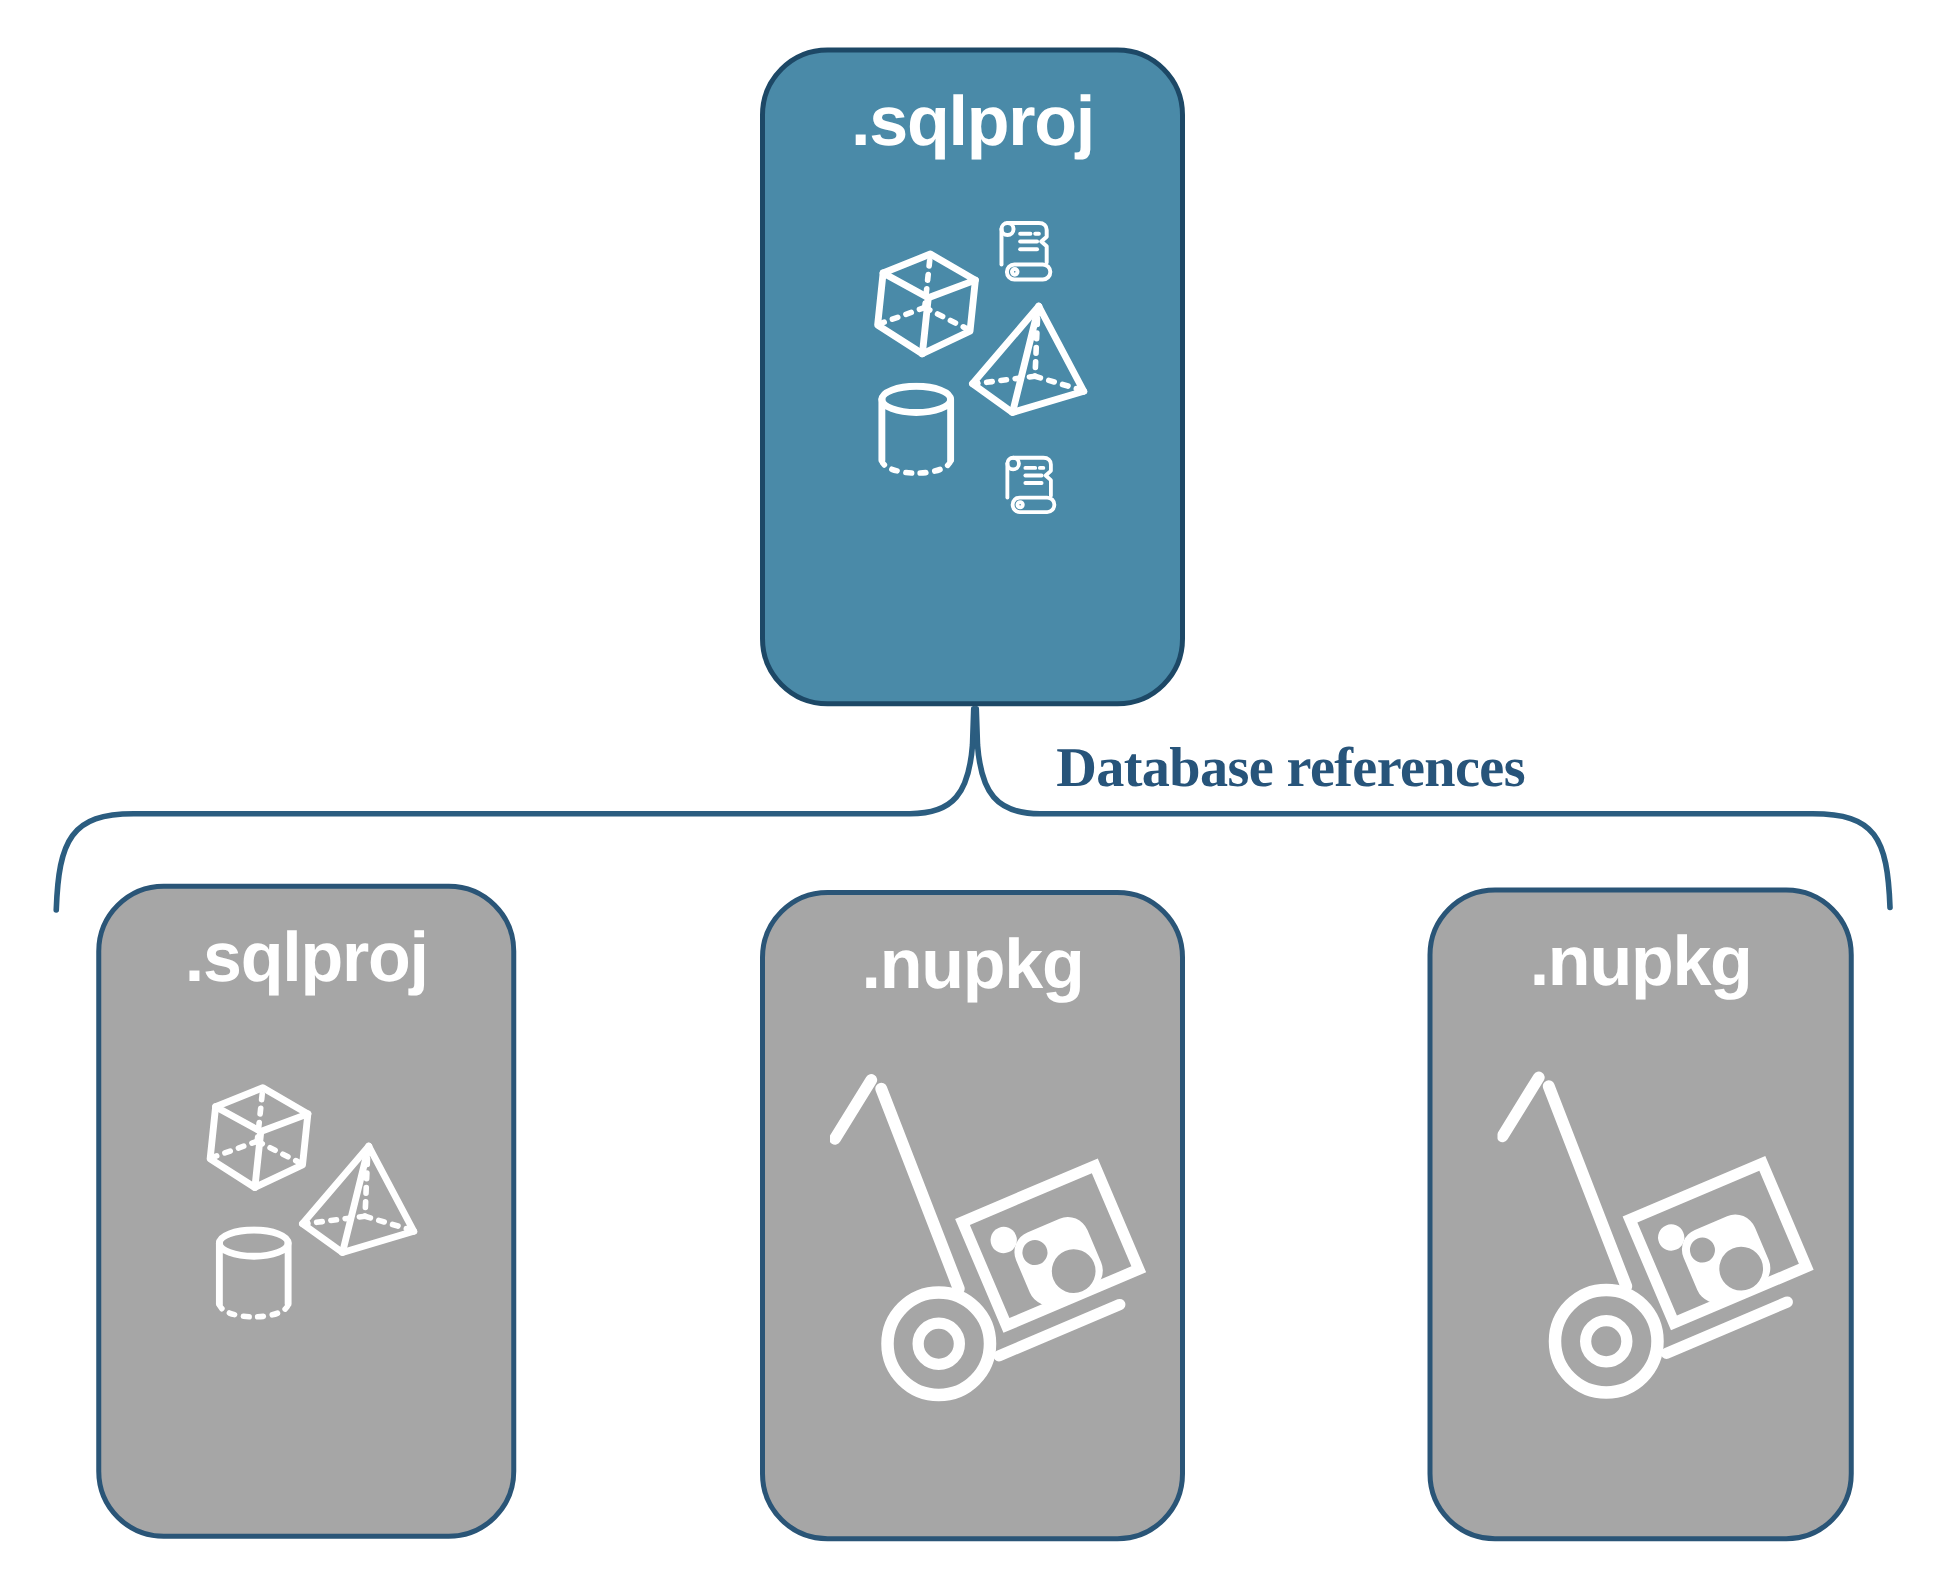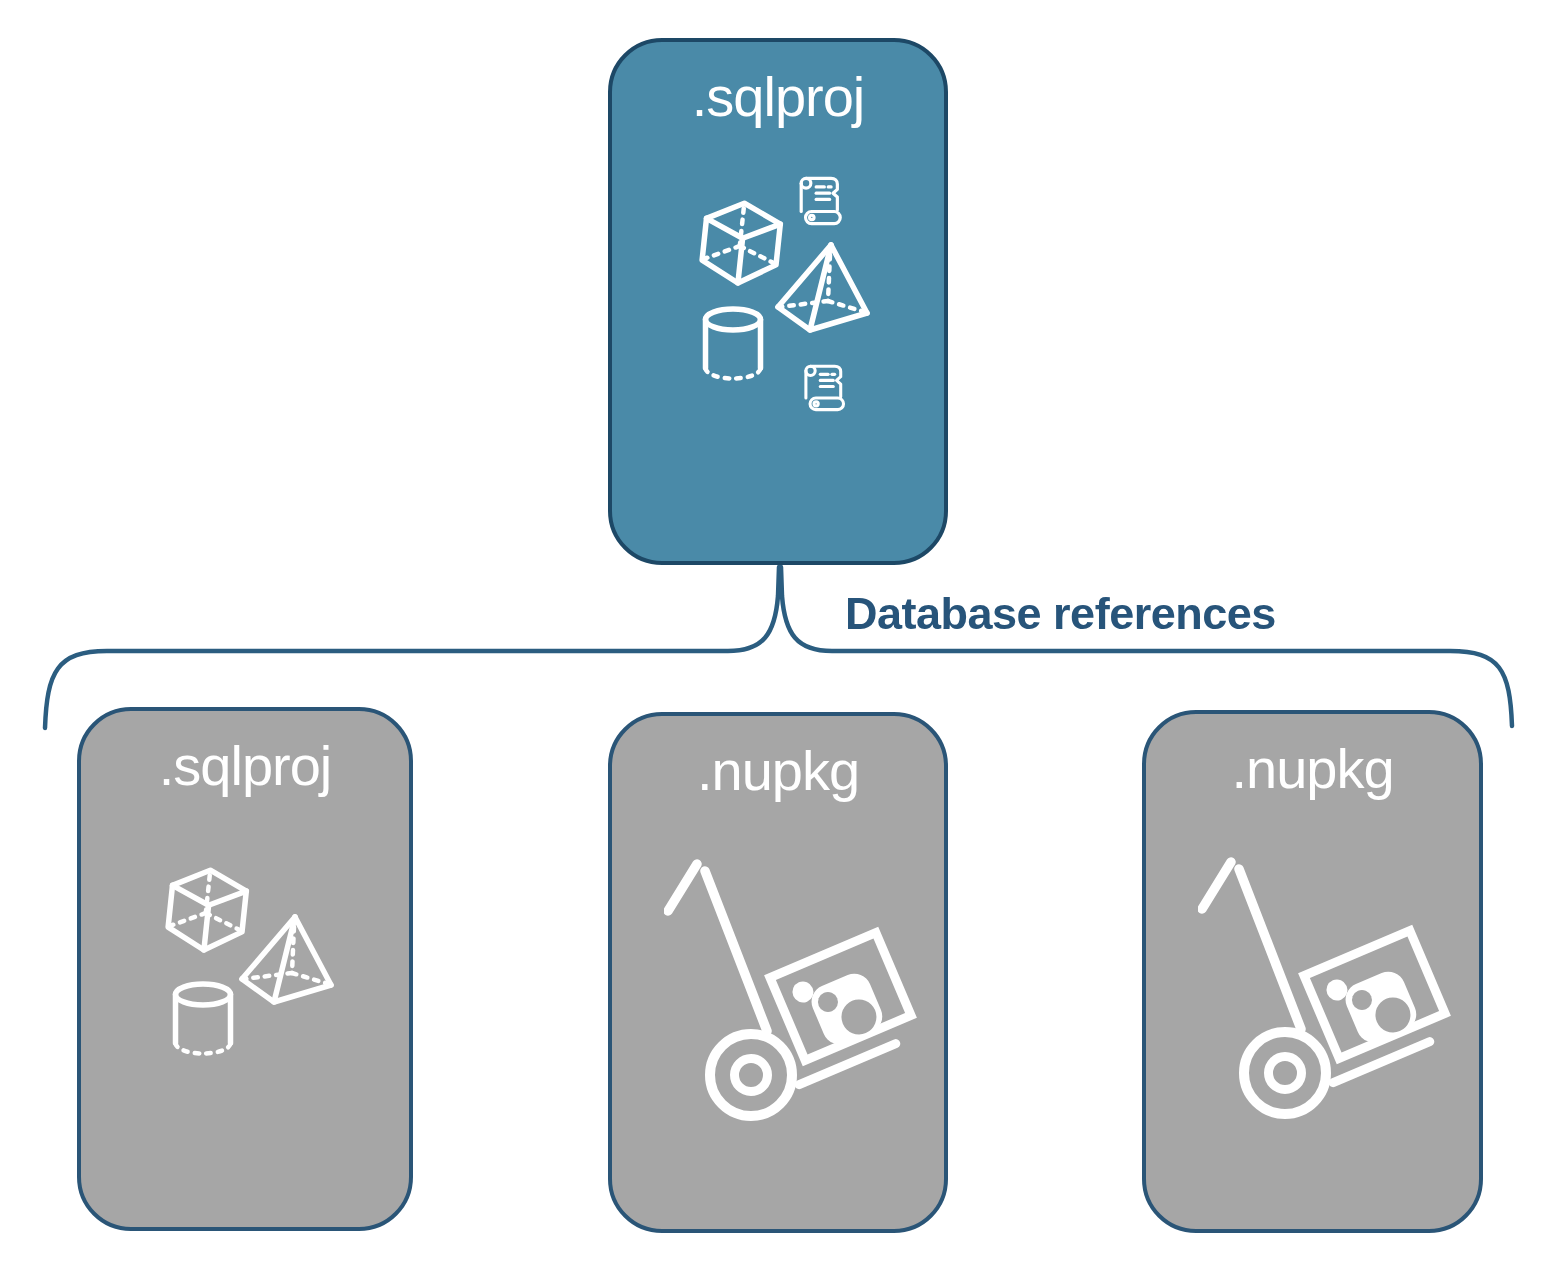--- a/index.html
+++ b/index.html
@@ -25,21 +25,21 @@
   }
   #root-node{left:608px;top:38px;width:340px;height:527px;}
   #child-node-0{left:77px;top:707px;width:336px;height:524px;}
   #child-node-1{left:608px;top:712px;width:340px;height:521px;}
   #child-node-2{left:1142px;top:710px;width:341px;height:523px;}
   .node-label{
     margin-top:24px;
     text-align:center;
     color:#ffffff;
     font-size:56px;
-    font-weight:normal;
+    font-weight:bold;
     letter-spacing:-1px;
     line-height:1.1;
     user-select:none;
   }
   .icon{position:absolute;}
   
   #root-node .cube{left:82px;top:156px;width:92px;height:92px;}
   #root-node .scroll-a{left:181px;top:128px;width:54px;height:57px;}
   #root-node .pyramid{left:162px;top:197px;width:100px;height:95px;}
   #root-node .cylinder{left:88px;top:264px;width:66px;height:78px;}
@@ -54,20 +54,21 @@
   #brace-svg{position:absolute;left:0;top:0;pointer-events:none;}
   #edge-label{
     position:absolute;
     left:845px;top:588px;
     font-size:45px;
     font-weight:bold;
     letter-spacing:-0.5px;
     color:#27547a;
     white-space:nowrap;
     user-select:none;
+    font-family:Liberation Serif, serif;
   }
   .defs-holder{position:absolute;width:0;height:0;overflow:hidden;}
 </style>
 </head>
 <body>
 
 <svg class="defs-holder" aria-hidden="true">
   <defs>
     <symbol id="sym-cube" viewBox="0 0 92 92">
       <g fill="none" stroke="#ffffff" stroke-width="5.5" stroke-linejoin="round" stroke-linecap="round" transform="rotate(6 46 46)">

